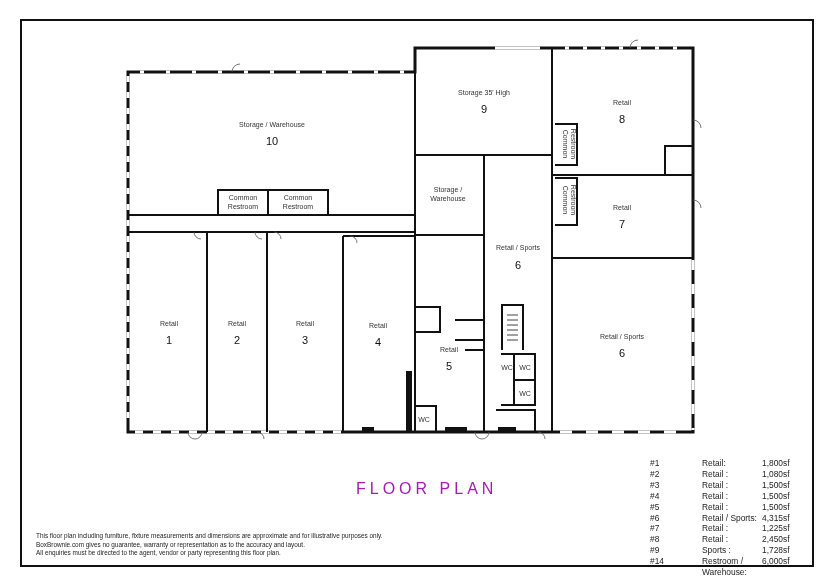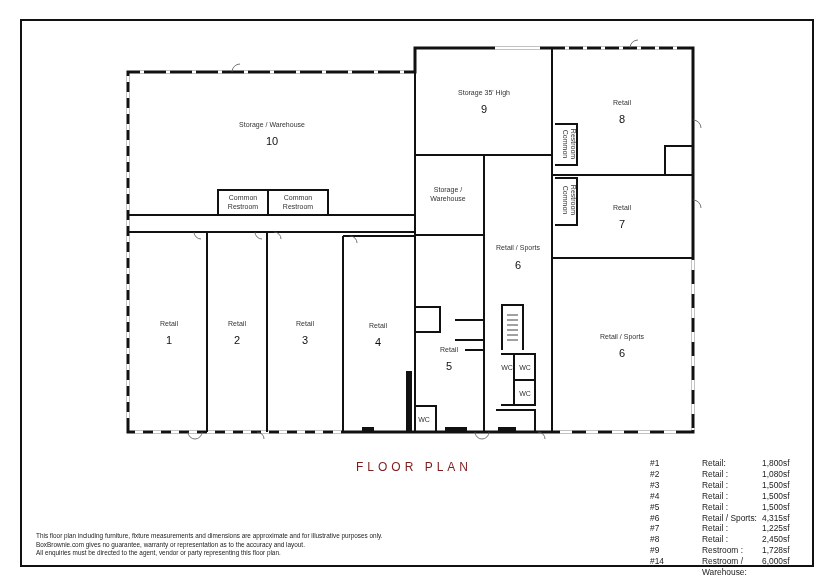--- a/index.html
+++ b/index.html
@@ -1,21 +1,21 @@
 <!DOCTYPE html>
 <html><head>
 <meta charset="utf-8">
 <style>
   html, body { margin: 0; padding: 0; background: #ffffff; }
   body { width: 832px; height: 588px; position: relative; overflow: hidden; font-family: "Liberation Sans", sans-serif; color: #222; }
   .frame { position: absolute; left: 20px; top: 19px; width: 794px; height: 548px; border: 2px solid #111; box-sizing: border-box; }
   svg.plan { position: absolute; left: 0; top: 0; width: 832px; height: 588px; }
   .room-label { font-family: "Liberation Sans", sans-serif; font-size: 7px; fill: #333; text-anchor: middle; }
   .room-num { font-family: "Liberation Sans", sans-serif; font-size: 11px; fill: #111; text-anchor: middle; }
-  .title { position: absolute; left: 356px; top: 460px; font-size: 12px; letter-spacing: 4px; color: #7f1d1d; }
+  .title { position: absolute; left: 356px; top: 480px; font-size: 16px; letter-spacing: 4px; color: #a21caf; }
   .disclaimer { position: absolute; left: 36px; top: 532px; font-size: 6.4px; line-height: 8.6px; color: #222; }
   .disclaimer div { white-space: nowrap; }
   .legend { position: absolute; left: 650px; top: 458px; font-size: 8.4px; line-height: 10.9px; color: #222; }
   .legend-row { display: flex; width: 152px; }
   .legend-row .n { width: 24px; }
   .legend-row .l { flex: 1; padding-left: 28px; }
   .legend-row .a { width: 40px; text-align: left; }
 </style>
 </head>
 <body>
@@ -207,21 +207,21 @@
       <span class="l">Retail :</span>
       <span class="a">1,225sf</span>
     </div>
   <div class="legend-row">
       <span class="n">#8</span>
       <span class="l">Retail :</span>
       <span class="a">2,450sf</span>
     </div>
   <div class="legend-row">
       <span class="n">#9</span>
-      <span class="l">Restroom :</span>
+      <span class="l">Sports :</span>
       <span class="a">1,728sf</span>
     </div>
   <div class="legend-row">
       <span class="n">#14</span>
       <span class="l">Restroom / Warehouse:</span>
       <span class="a">6,000sf</span>
     </div>
 </div>
 
 </body></html>

